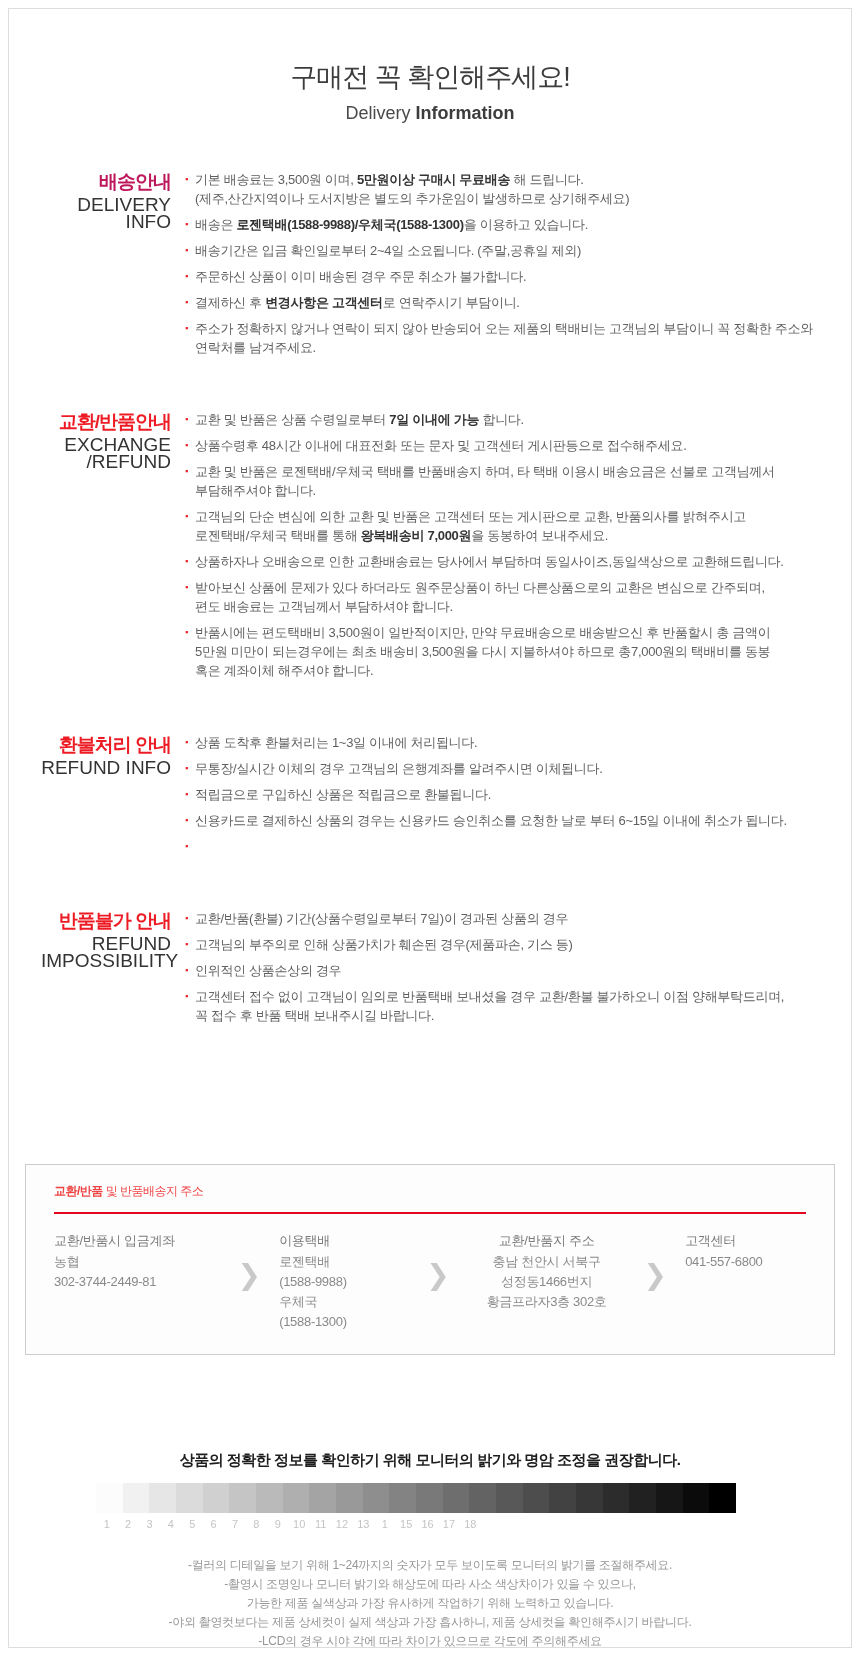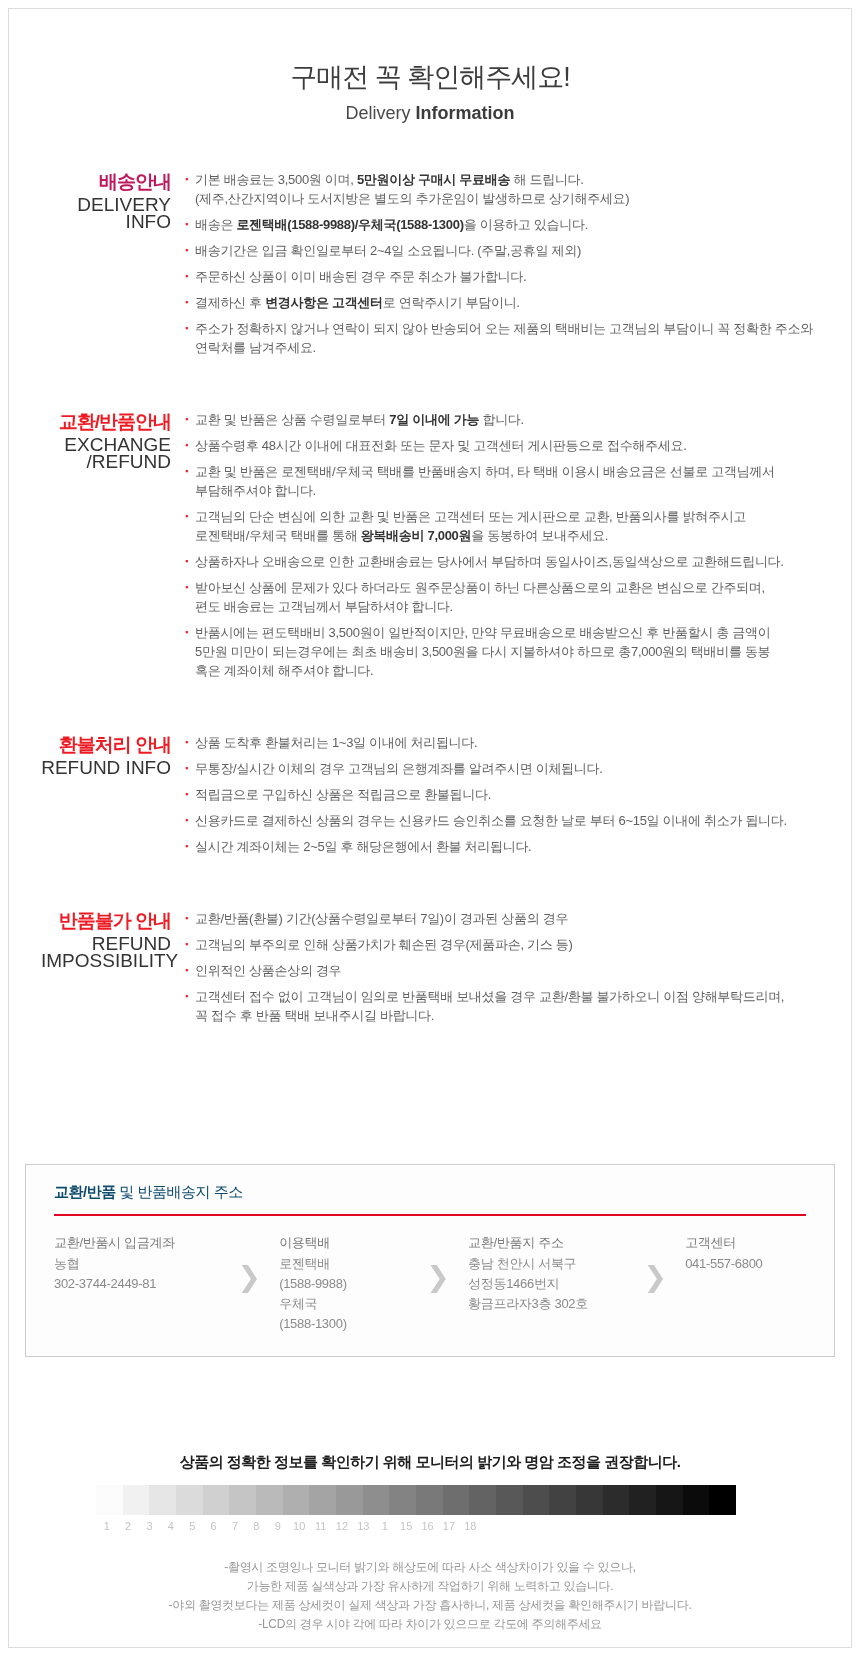--- a/index.html
+++ b/index.html
@@ -24,30 +24,30 @@
   .section-right { flex:1; max-width:655px; margin-left:14px; }
   .bullet { display:flex; margin-bottom:7px; font-size:13px; line-height:19px; color:#5f5f5f; letter-spacing:-0.3px; }
   .bullet .dot { flex:0 0 10px; color:#ed1c24; font-size:9px; line-height:19px; }
   .bullet .txt { white-space:pre-line; }
   .bullet .em { font-weight:bold; color:#333; }
   
   .address-box {
     margin:132px 16px 0 16px; border:1px solid #ccc; background:#fdfdfd;
     padding:18px 28px 22px 28px;
   }
-  .address-box .box-title { font-size:15px; color:#0c4a6e; letter-spacing:-0.5px; }
+  .address-box .box-title { font-size:12px; color:#ef4444; letter-spacing:-0.5px; }
   .address-box .box-title .bold { font-weight:bold; }
   .address-box .red-line { height:2px; background:#e40520; margin-top:12px; }
   .box-cols { display:flex; margin-top:18px; }
   .box-col { font-size:13px; color:#8a8a8a; letter-spacing:-0.3px; }
   .box-col .col-header { color:#7a7a7a; margin-bottom:2px; line-height:18px; }
   .box-col .col-line { line-height:20px; }
   .col-1 { width:205px; }
   .col-2 { width:160px; }
-  .col-3 { width:195px; }
+  .col-3 { width:195px;text-align:center; }
   .col-4 { width:150px; }
   .arrow { width:60px; flex:0 0 60px; text-align:center; color:#c9c9c9;
            font-size:28px; font-weight:bold; padding-top:26px; }
   
   .calibration { margin-top:96px; }
   .cal-notice { text-align:center; font-size:15px; font-weight:bold; color:#1d1d1d; letter-spacing:-0.5px; }
   .gradient-bar { display:flex; width:640px; height:30px; margin:13px 0 0 87px; }
   .gradient-bar .step { flex:1; height:30px; }
   .bar-numbers { display:flex; margin:5px 0 0 87px; }
   .bar-numbers .num { width:21.4px; text-align:center; font-size:11px; color:#c4c4c4; }
@@ -167,21 +167,20 @@
           <div class="bullet">
             <span class="dot">▪</span>
             <span class="txt"><span>적립금으로 구입하신 상품은 적립금으로 환불됩니다.</span></span>
           </div>
           <div class="bullet">
             <span class="dot">▪</span>
             <span class="txt"><span>신용카드로 결제하신 상품의 경우는 신용카드 승인취소를 요청한 날로 부터 6~15일 이내에 취소가 됩니다.</span></span>
           </div>
           <div class="bullet">
             <span class="dot">▪</span>
-            <span class="txt"><span>실시간 계좌이체는 2~5일 후 해당은행에서 환불 처리됩니다.</span></span>
           </div>
         </div>
       </div>
       <div class="section">
         <div class="section-left">
           <div class="kr" style="color: rgb(237, 28, 36);">반품불가 안내</div>
           <div class="en">
             <div>REFUND</div>
             <div>IMPOSSIBILITY</div>
           </div>
@@ -284,20 +283,21 @@
         <div class="num">11</div>
         <div class="num">12</div>
         <div class="num">13</div>
         <div class="num">1</div>
         <div class="num">15</div>
         <div class="num">16</div>
         <div class="num">17</div>
         <div class="num">18</div>
       </div>
     <div class="cal-notes">
+        <div class="note-line">-컬러의 디테일을 보기 위해 1~24까지의 숫자가 모두 보이도록 모니터의 밝기를 조절해주세요.</div>
         <div class="note-line">-촬영시 조명잉나 모니터 밝기와 해상도에 따라 사소 색상차이가 있을 수 있으나,</div>
         <div class="note-line">가능한 제품 실색상과 가장 유사하게 작업하기 위해 노력하고 있습니다.</div>
         <div class="note-line">-야외 촬영컷보다는 제품 상세컷이 실제 색상과 가장 흡사하니, 제품 상세컷을 확인해주시기 바랍니다.</div>
         <div class="note-line">-LCD의 경우 시야 각에 따라 차이가 있으므로 각도에 주의해주세요</div>
       </div>
   </div>
 
 </div>
 
 </body></html>

